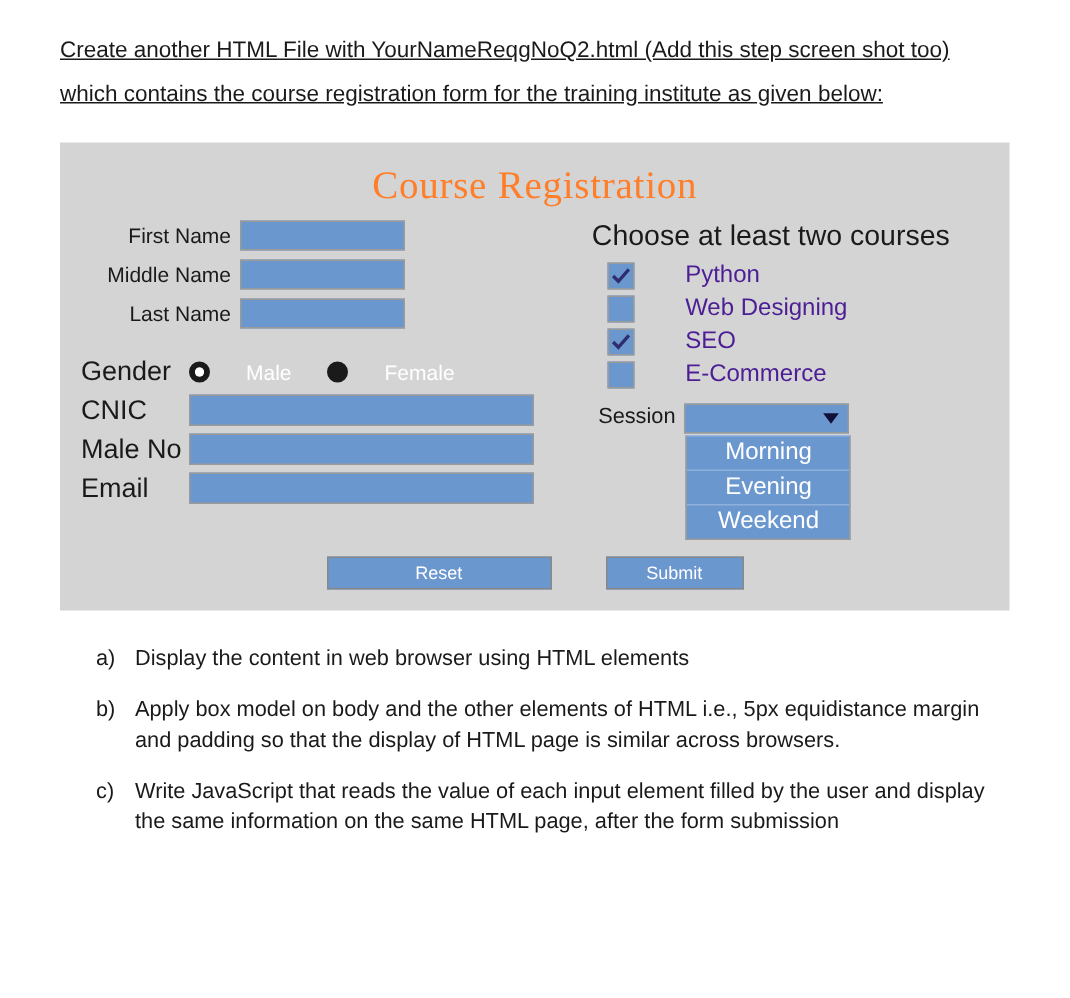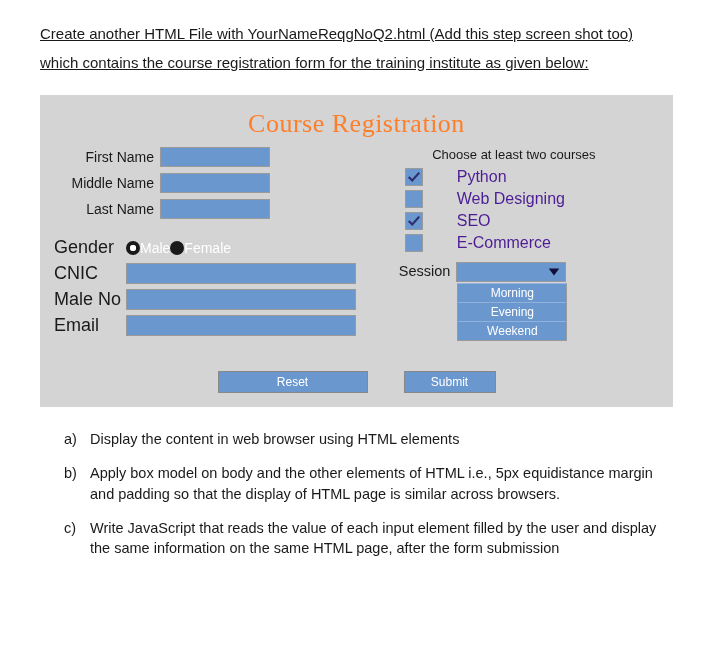--- a/index.html
+++ b/index.html
@@ -38,35 +38,35 @@
   .fld {
     background: #6b97cf;
     border: 1px solid #9a9a9a;
     height: 20px;
     width: 110px;
     display: inline-block;
   }
   .lower-block { margin-top: 18px; }
   .lower-row { display: flex; align-items: center; margin-bottom: 5px; }
   .lower-row .lbl2 { width: 72px; font-size: 18px; }
-  .radio-set { display: flex; align-items: center; gap: 0; }
+  .radio-set { display: flex; align-items: center; gap: 24px; }
   .radio {
     width: 14px; height: 14px; border: 2px solid #1a1a1a; border-radius: 50%;
     background: #fff; display: inline-block; position: relative;
   }
   .radio.filled { background: #1a1a1a; }
   .radio.selected::after {
     content: ""; position: absolute; left: 2px; top: 2px; width: 6px; height: 6px;
     background: #fff; border-radius: 50%;
   }
   .radio-lbl { color: #fff; font-size: 14px; }
   .fld-wide {
     background: #6b97cf; border: 1px solid #9a9a9a; height: 21px; width: 230px; display: inline-block;
   }
-  .courses-head { text-align: center; font-size: 13px; margin-bottom: 6px; }
+  .courses-head { text-align: center; font-size: 19px; margin-bottom: 6px; }
   .course-row { display: flex; align-items: center; margin-bottom: 4px; padding-left: 36px; }
   .chk {
     width: 18px; height: 18px; background: #6b97cf; border: 1px solid #9a9a9a;
     display: inline-flex; align-items: center; justify-content: center; margin-right: 10px;
   }
   .chk svg { width: 14px; height: 14px; }
   .course-lbl { color: #4c1d95; font-size: 16px; margin-left: 24px; }
   .session-row { display: flex; align-items: flex-start; margin-top: 10px; padding-left: 30px; }
   .session-lbl { font-size: 14.5px; margin-right: 6px; padding-top: 1px; }
   .session-sel {
@@ -76,21 +76,21 @@
   .session-sel .arrow {
     position: absolute; right: 4px; top: 2px;
   }
   .session-sel .arrow svg { width: 14px; height: 14px; }
   .dropdown-list {
     position: absolute; left: 0; top: 20px; width: 110px;
     background: #6b97cf; border: 1px solid #9a9a9a;
     border-top: 1px solid rgba(255,255,255,0.3);
   }
   .dropdown-item {
-    color: #fff; font-size: 12px; text-align: center; padding: 2px 0;
+    color: #fff; font-size: 16px; text-align: center; padding: 2px 0;
     border-bottom: 1px solid rgba(255,255,255,0.25);
   }
   .dropdown-item:last-child { border-bottom: none; }
   .btn-row { display: flex; justify-content: center; gap: 36px; margin-top: 30px; }
   .btn {
     background: #6b97cf; border: 1px solid #888; color: #fff;
     font-size: 12px; width: 150px; height: 22px;
     display: inline-flex; align-items: center; justify-content: center;
   }
   .btn.submit { width: 92px; }

